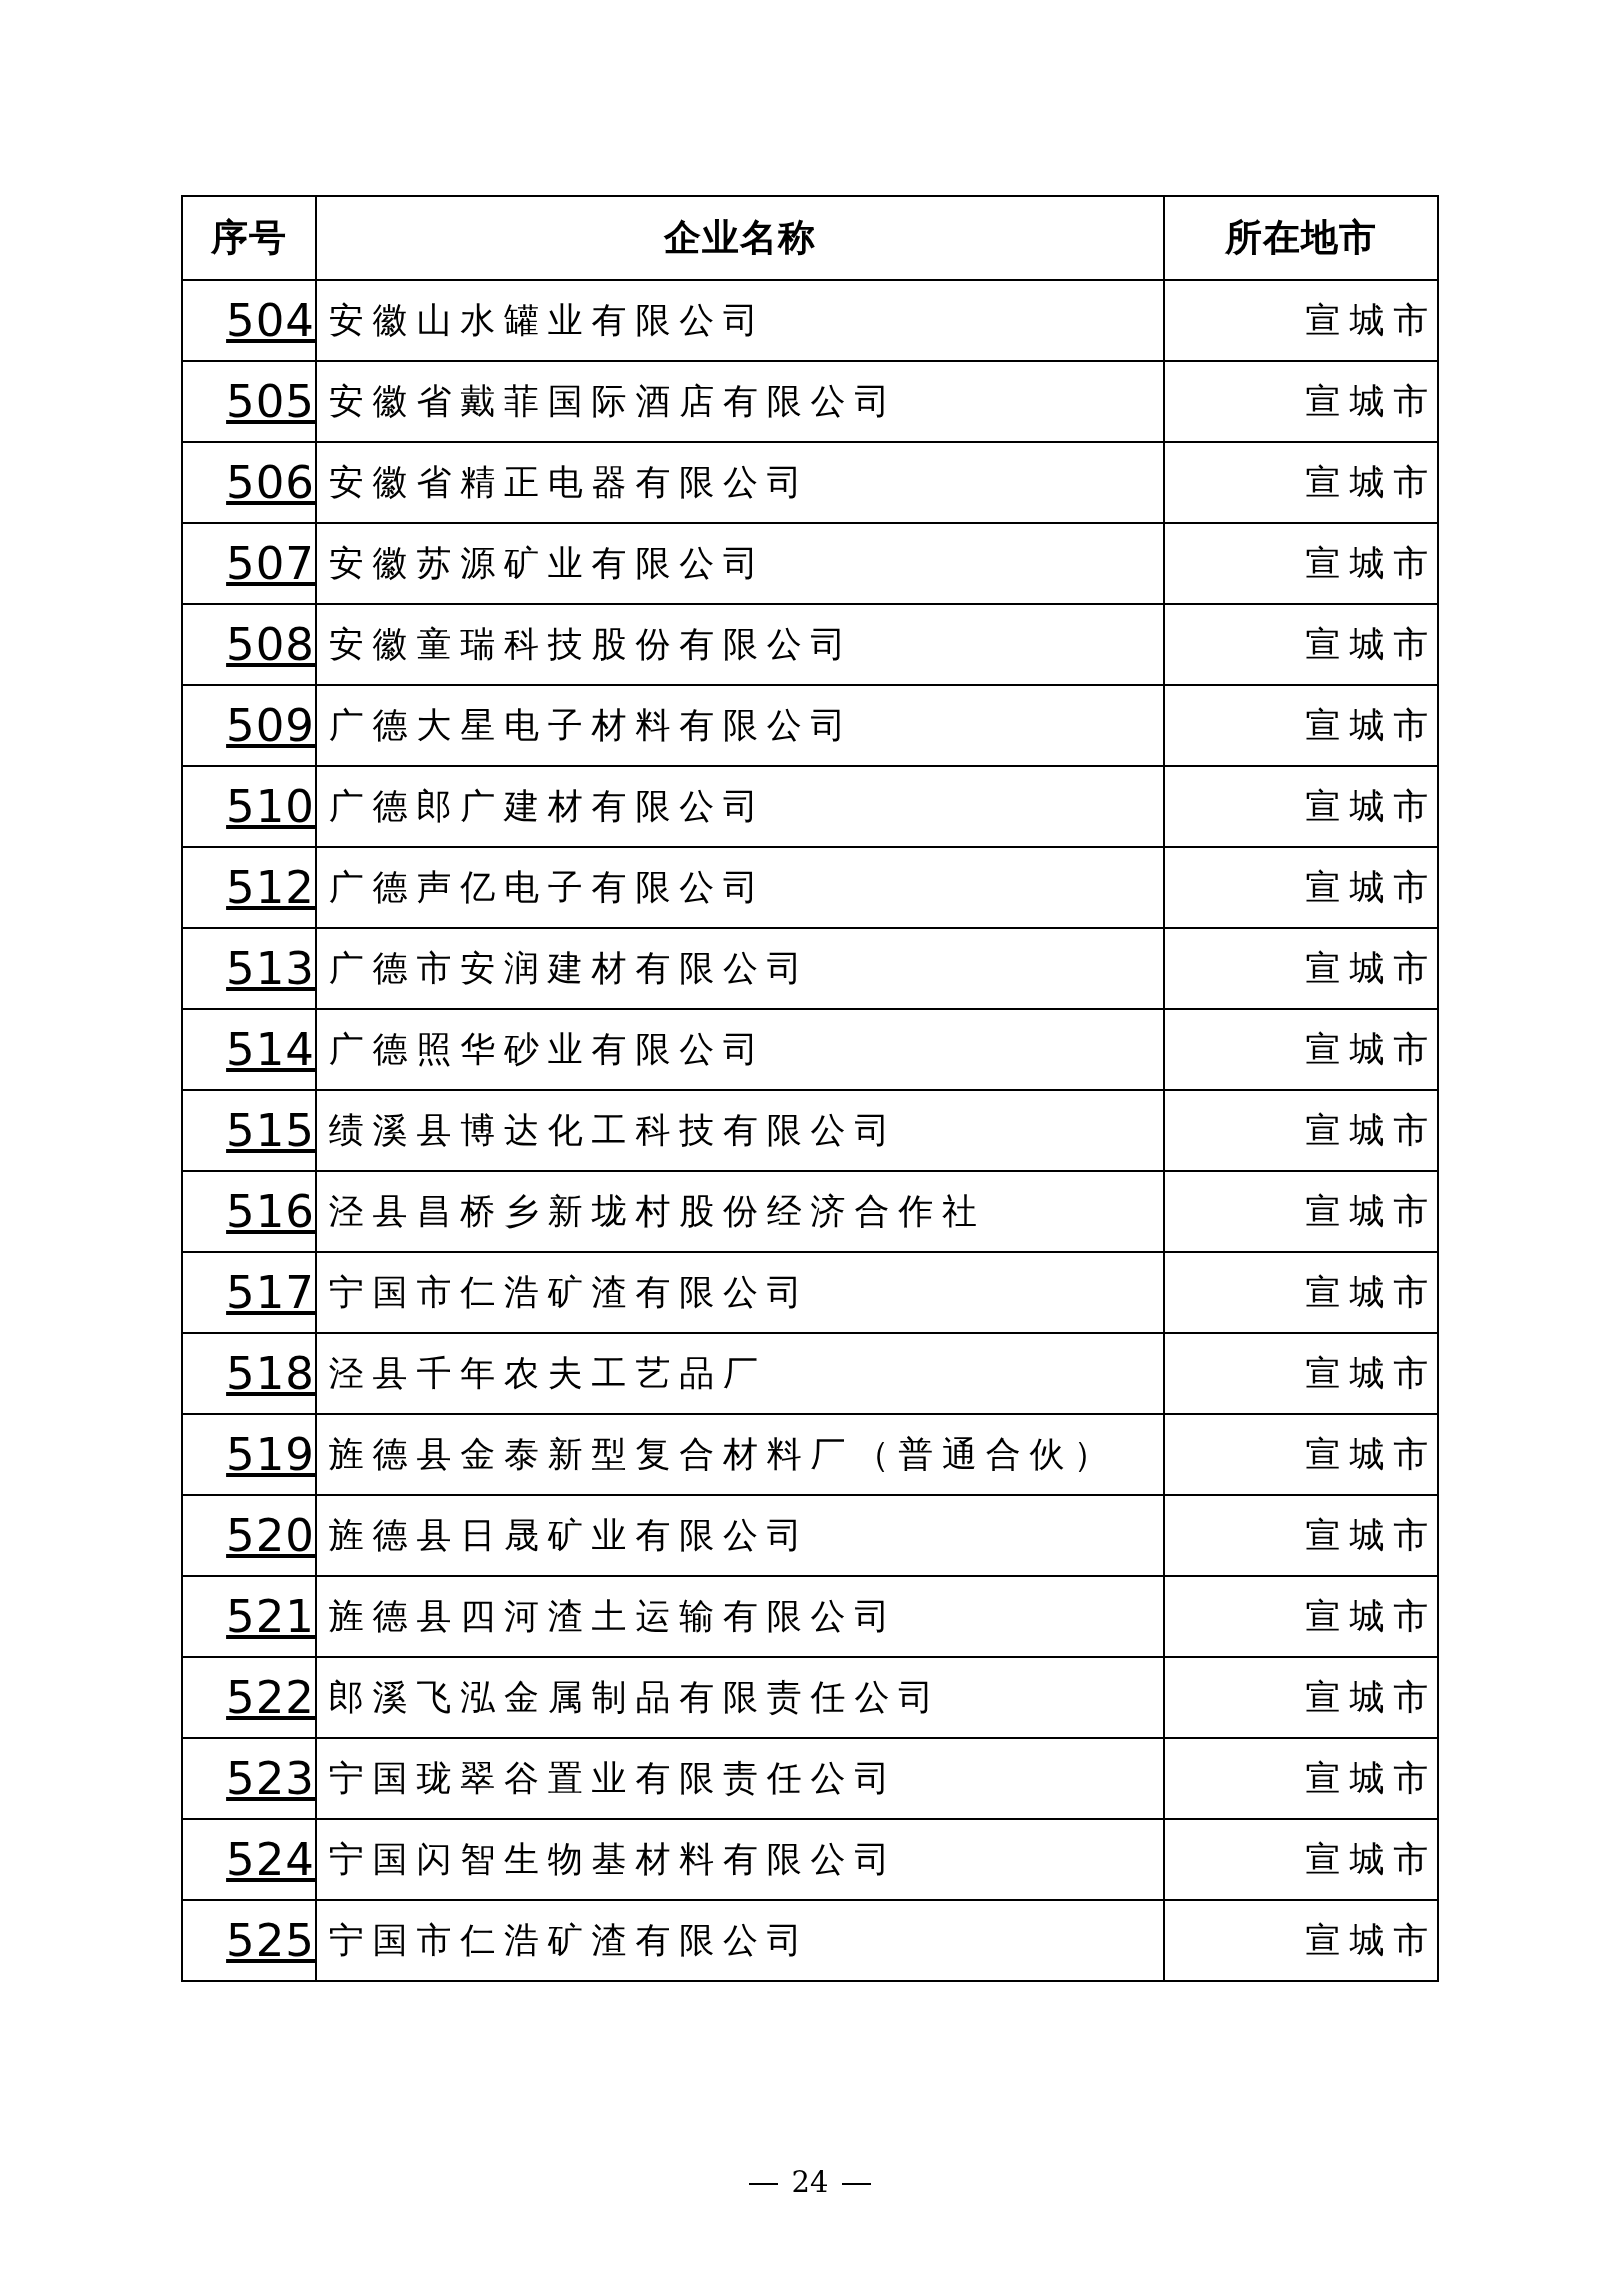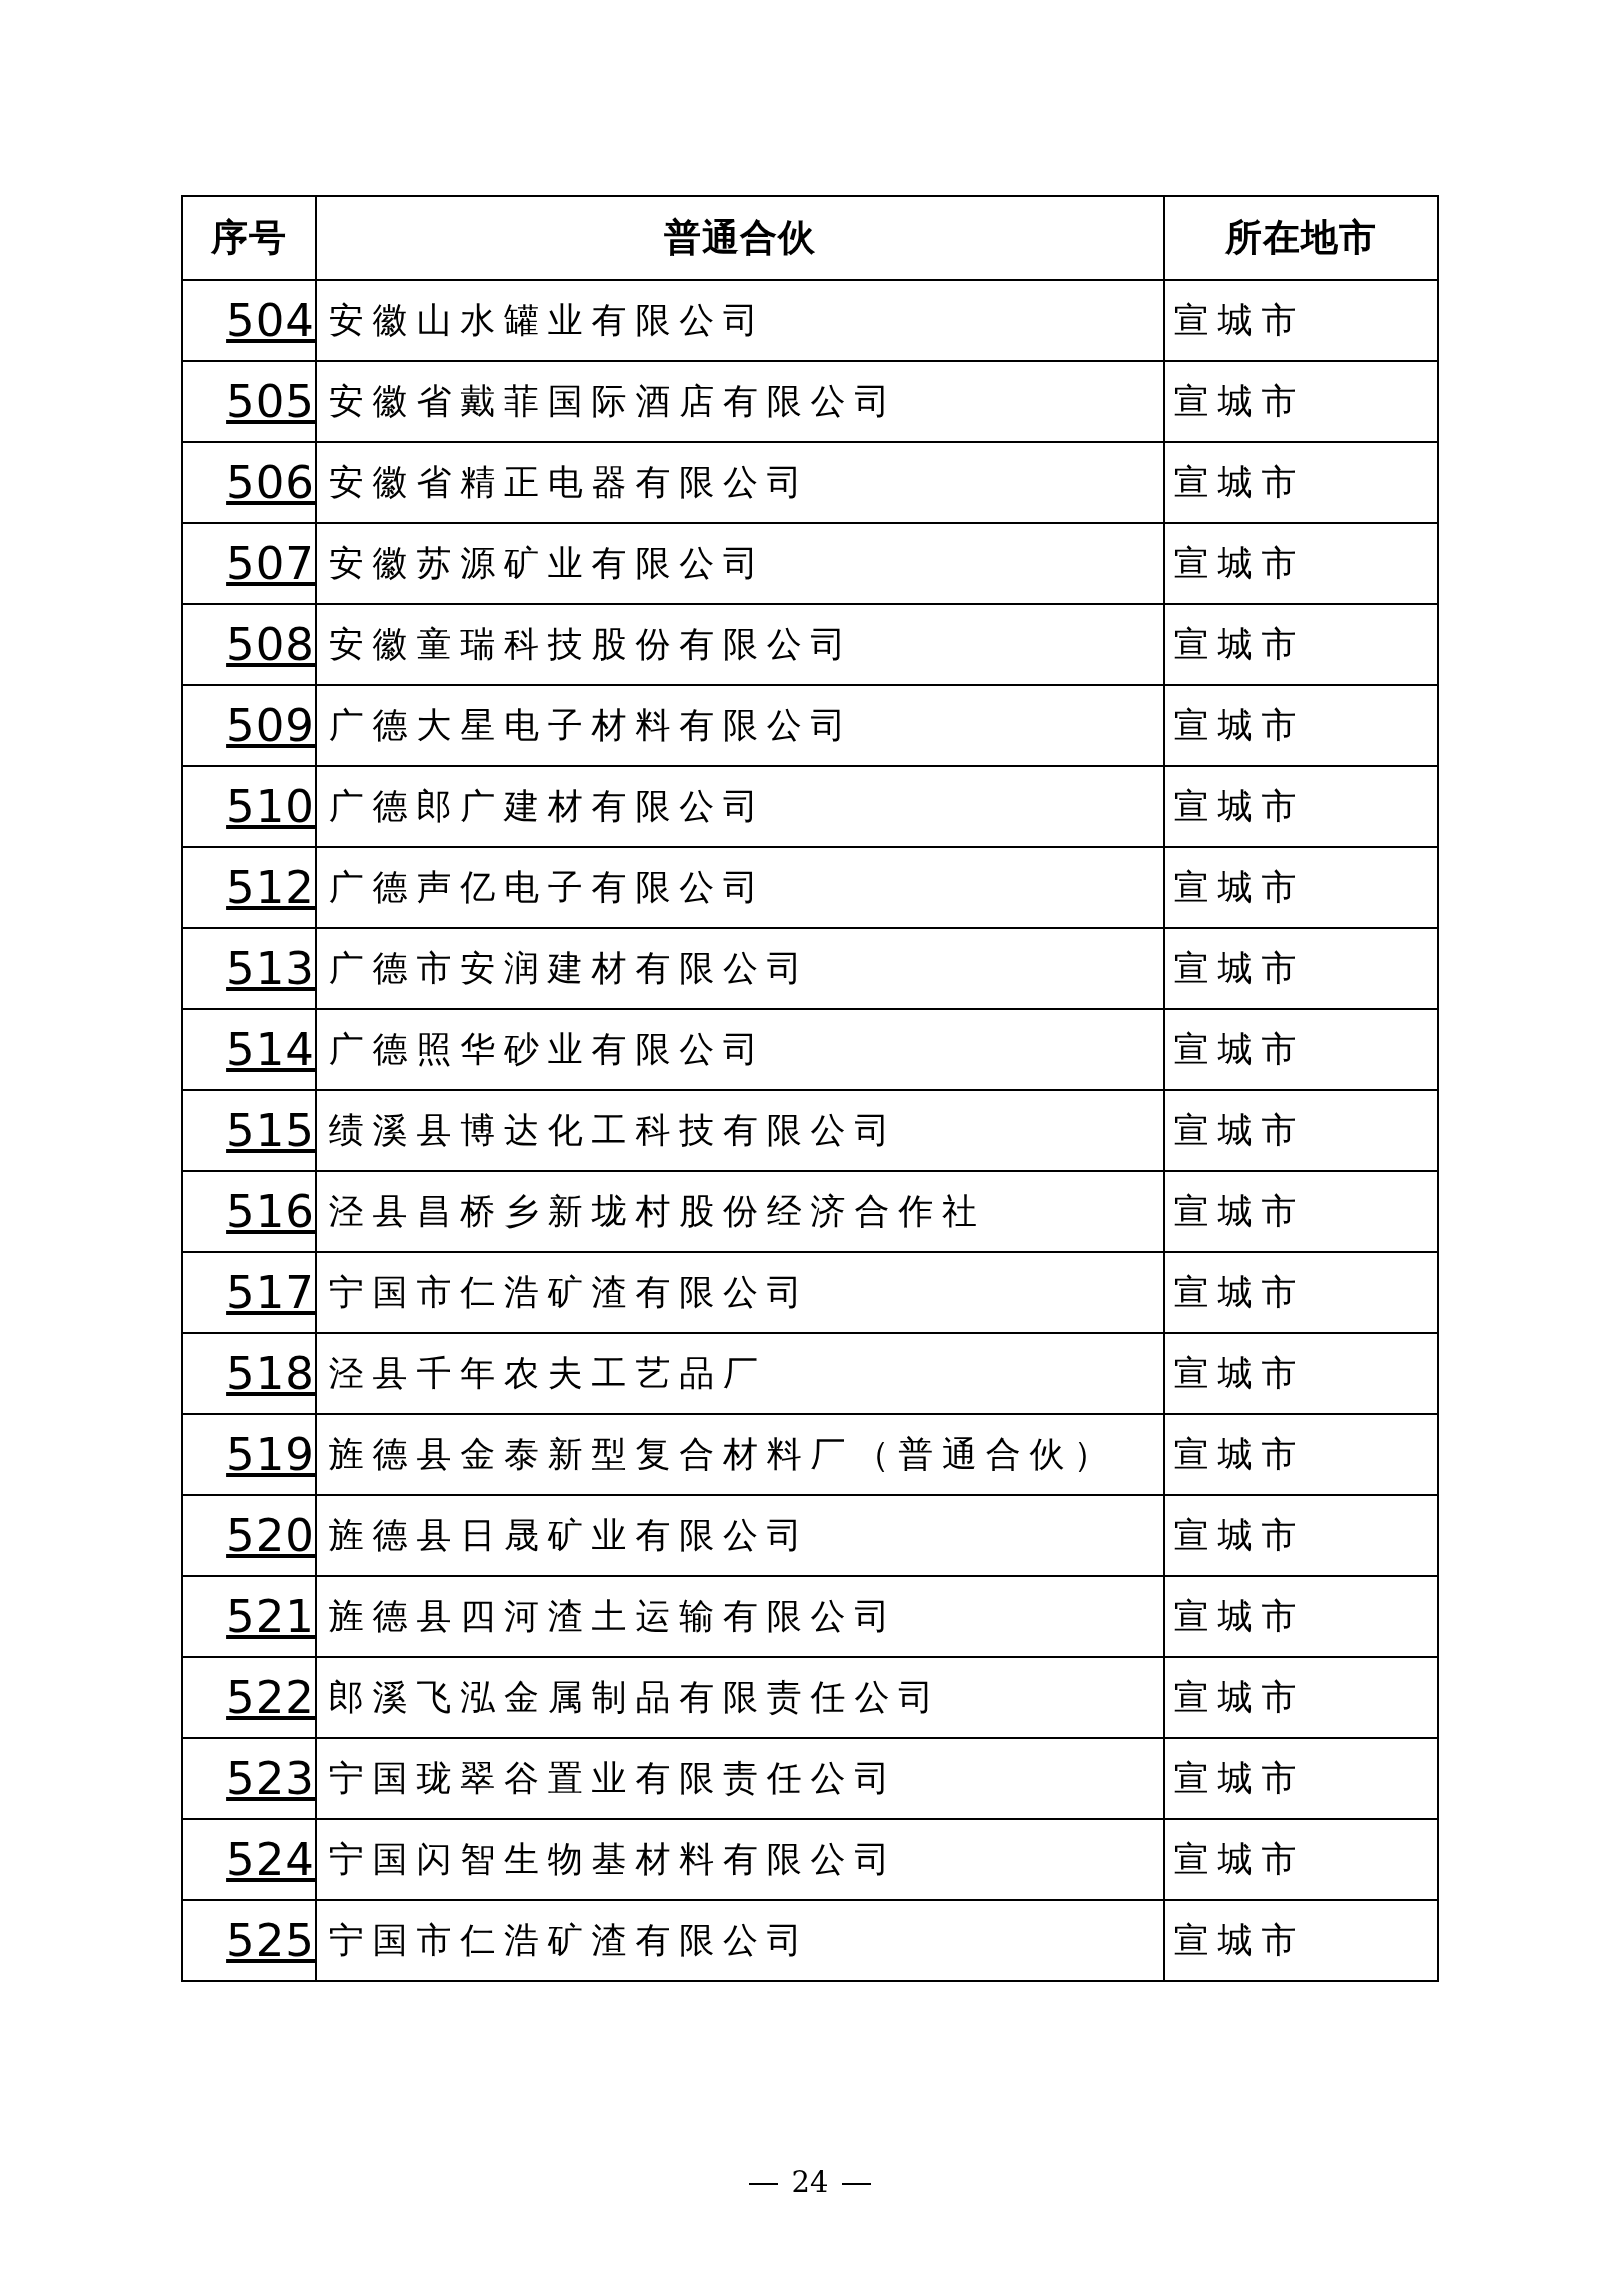--- a/index.html
+++ b/index.html
@@ -58,21 +58,21 @@
       letter-spacing: 1px;
       text-decoration: underline;
     }
     td.name {
       text-align: left;
       padding-left: 11.8px !important;
       font-size: 35px;
       letter-spacing: 8.8px;
     }
     td.city {
-      text-align: left;
+      text-align: right;
       font-size: 35px;
       letter-spacing: 8.8px;
       padding-left: 8.8px !important;
     }
     .page-number {
       position: absolute;
       left: 0;
       width: 1620px;
       top: 2156px;
       text-align: center;
@@ -97,21 +97,21 @@
 
   <table class="list">
     <colgroup>
       <col class="c-no">
       <col class="c-name">
       <col class="c-city">
     </colgroup>
     <thead>
       <tr>
         <th>序号</th>
-        <th>普通合伙</th>
+        <th>企业名称</th>
         <th>所在地市</th>
       </tr>
     </thead>
     <tbody id="table-body">
       <tr>
           <td class="no">504</td>
           <td class="name">安徽山水罐业有限公司</td>
           <td class="city">宣城市</td>
         </tr>
       <tr>

